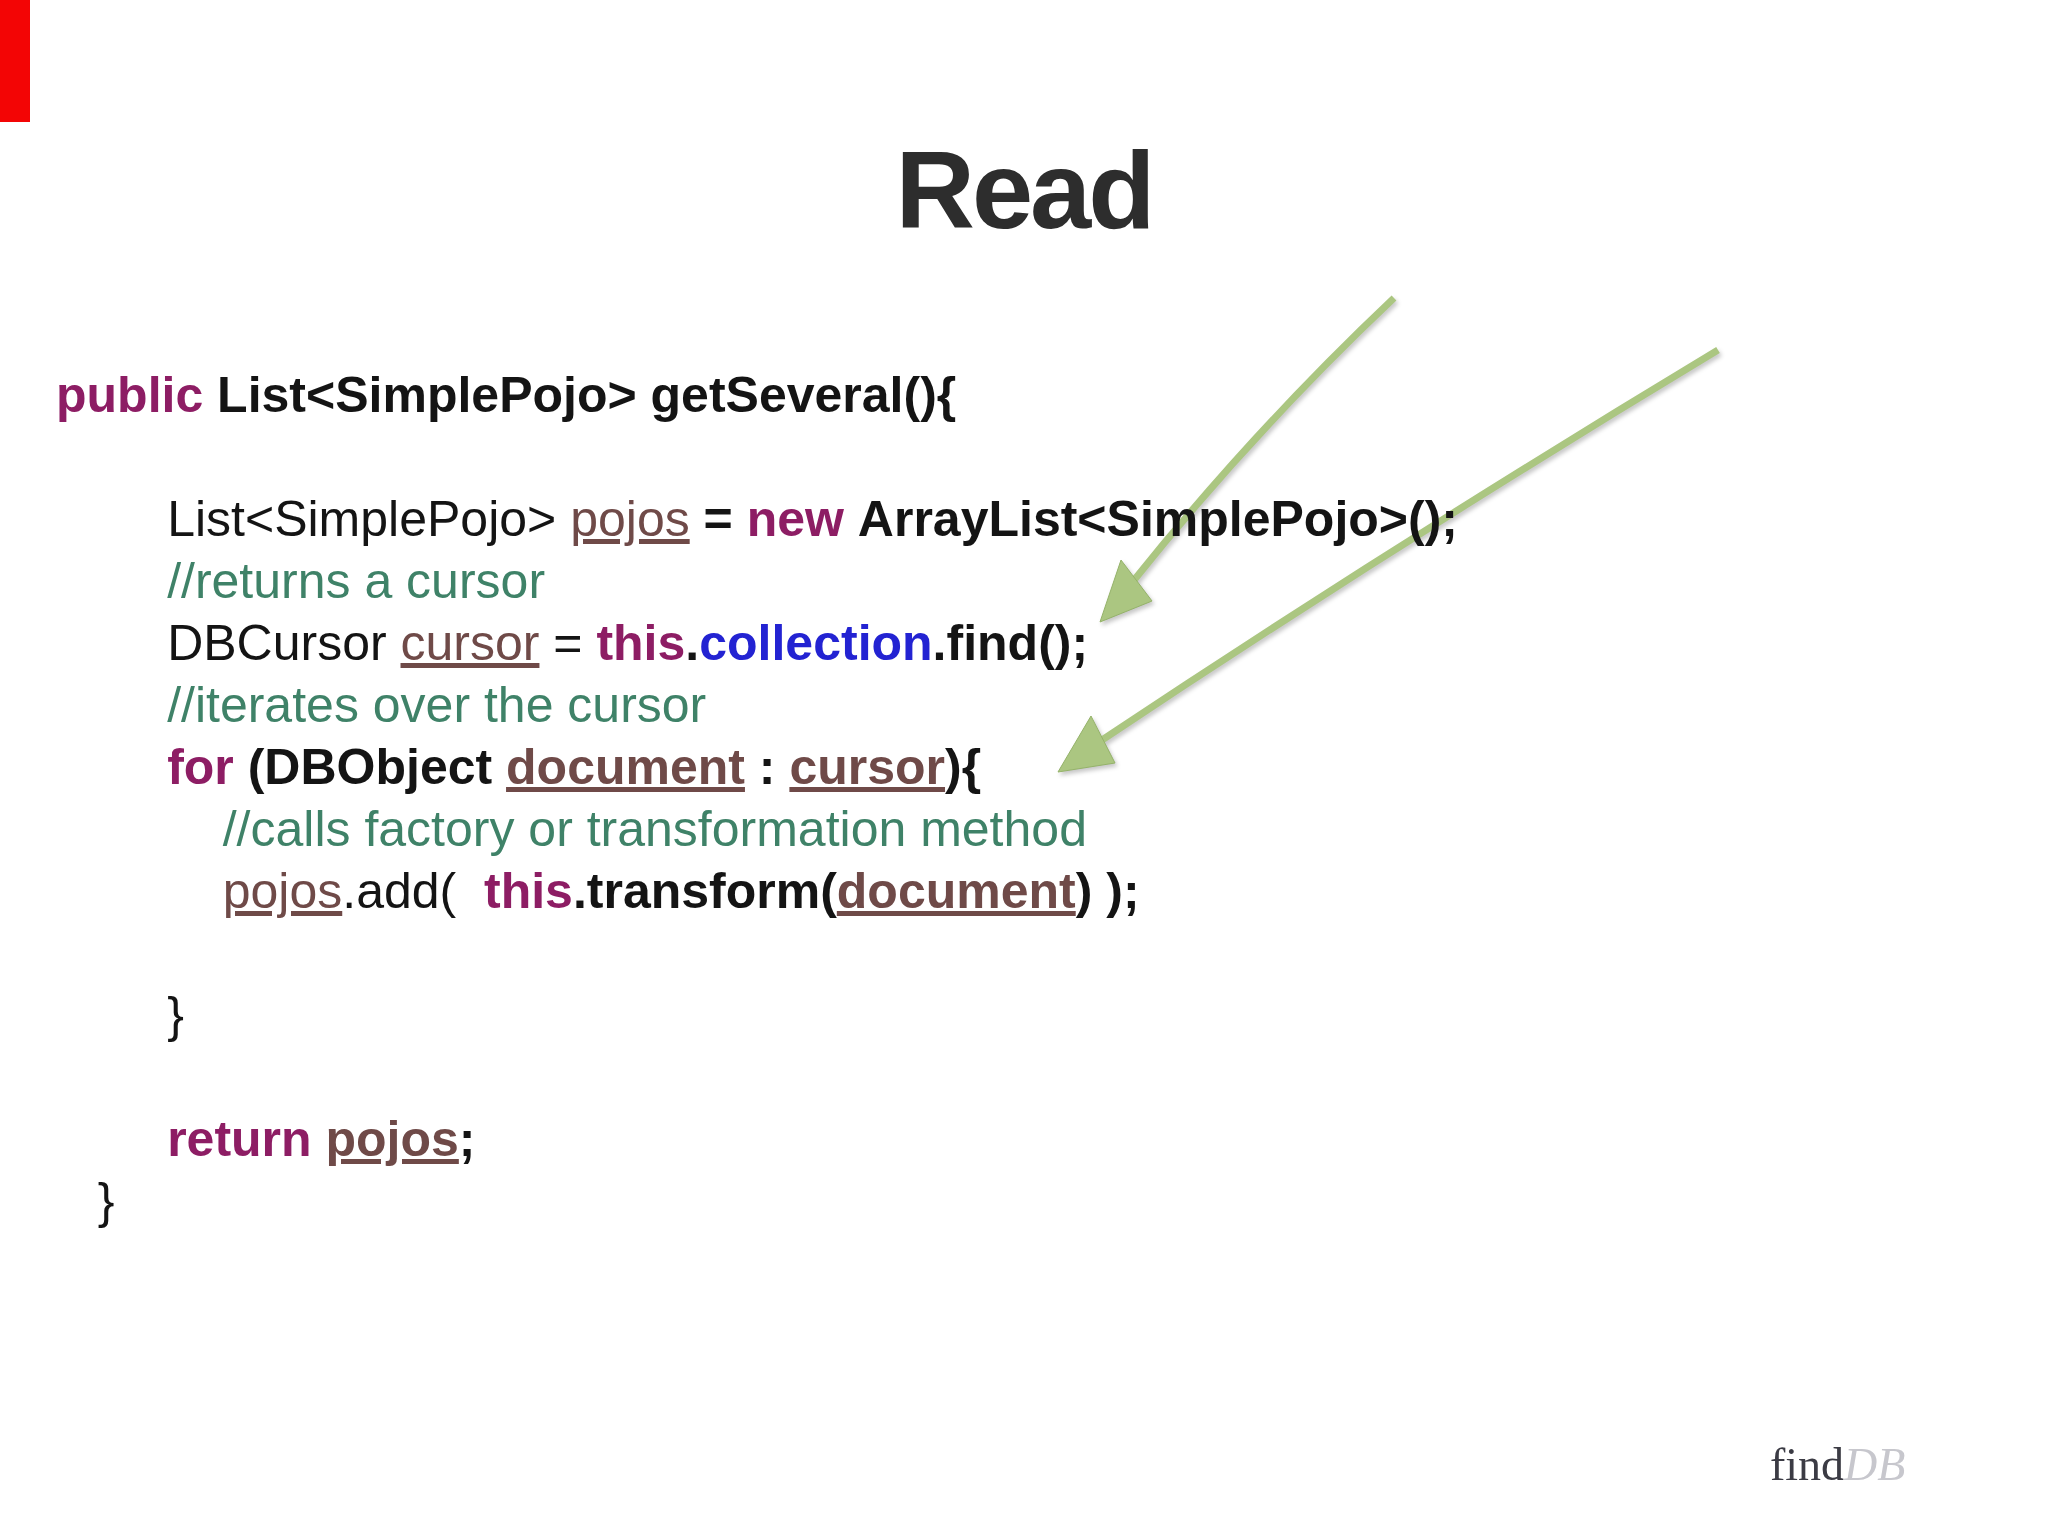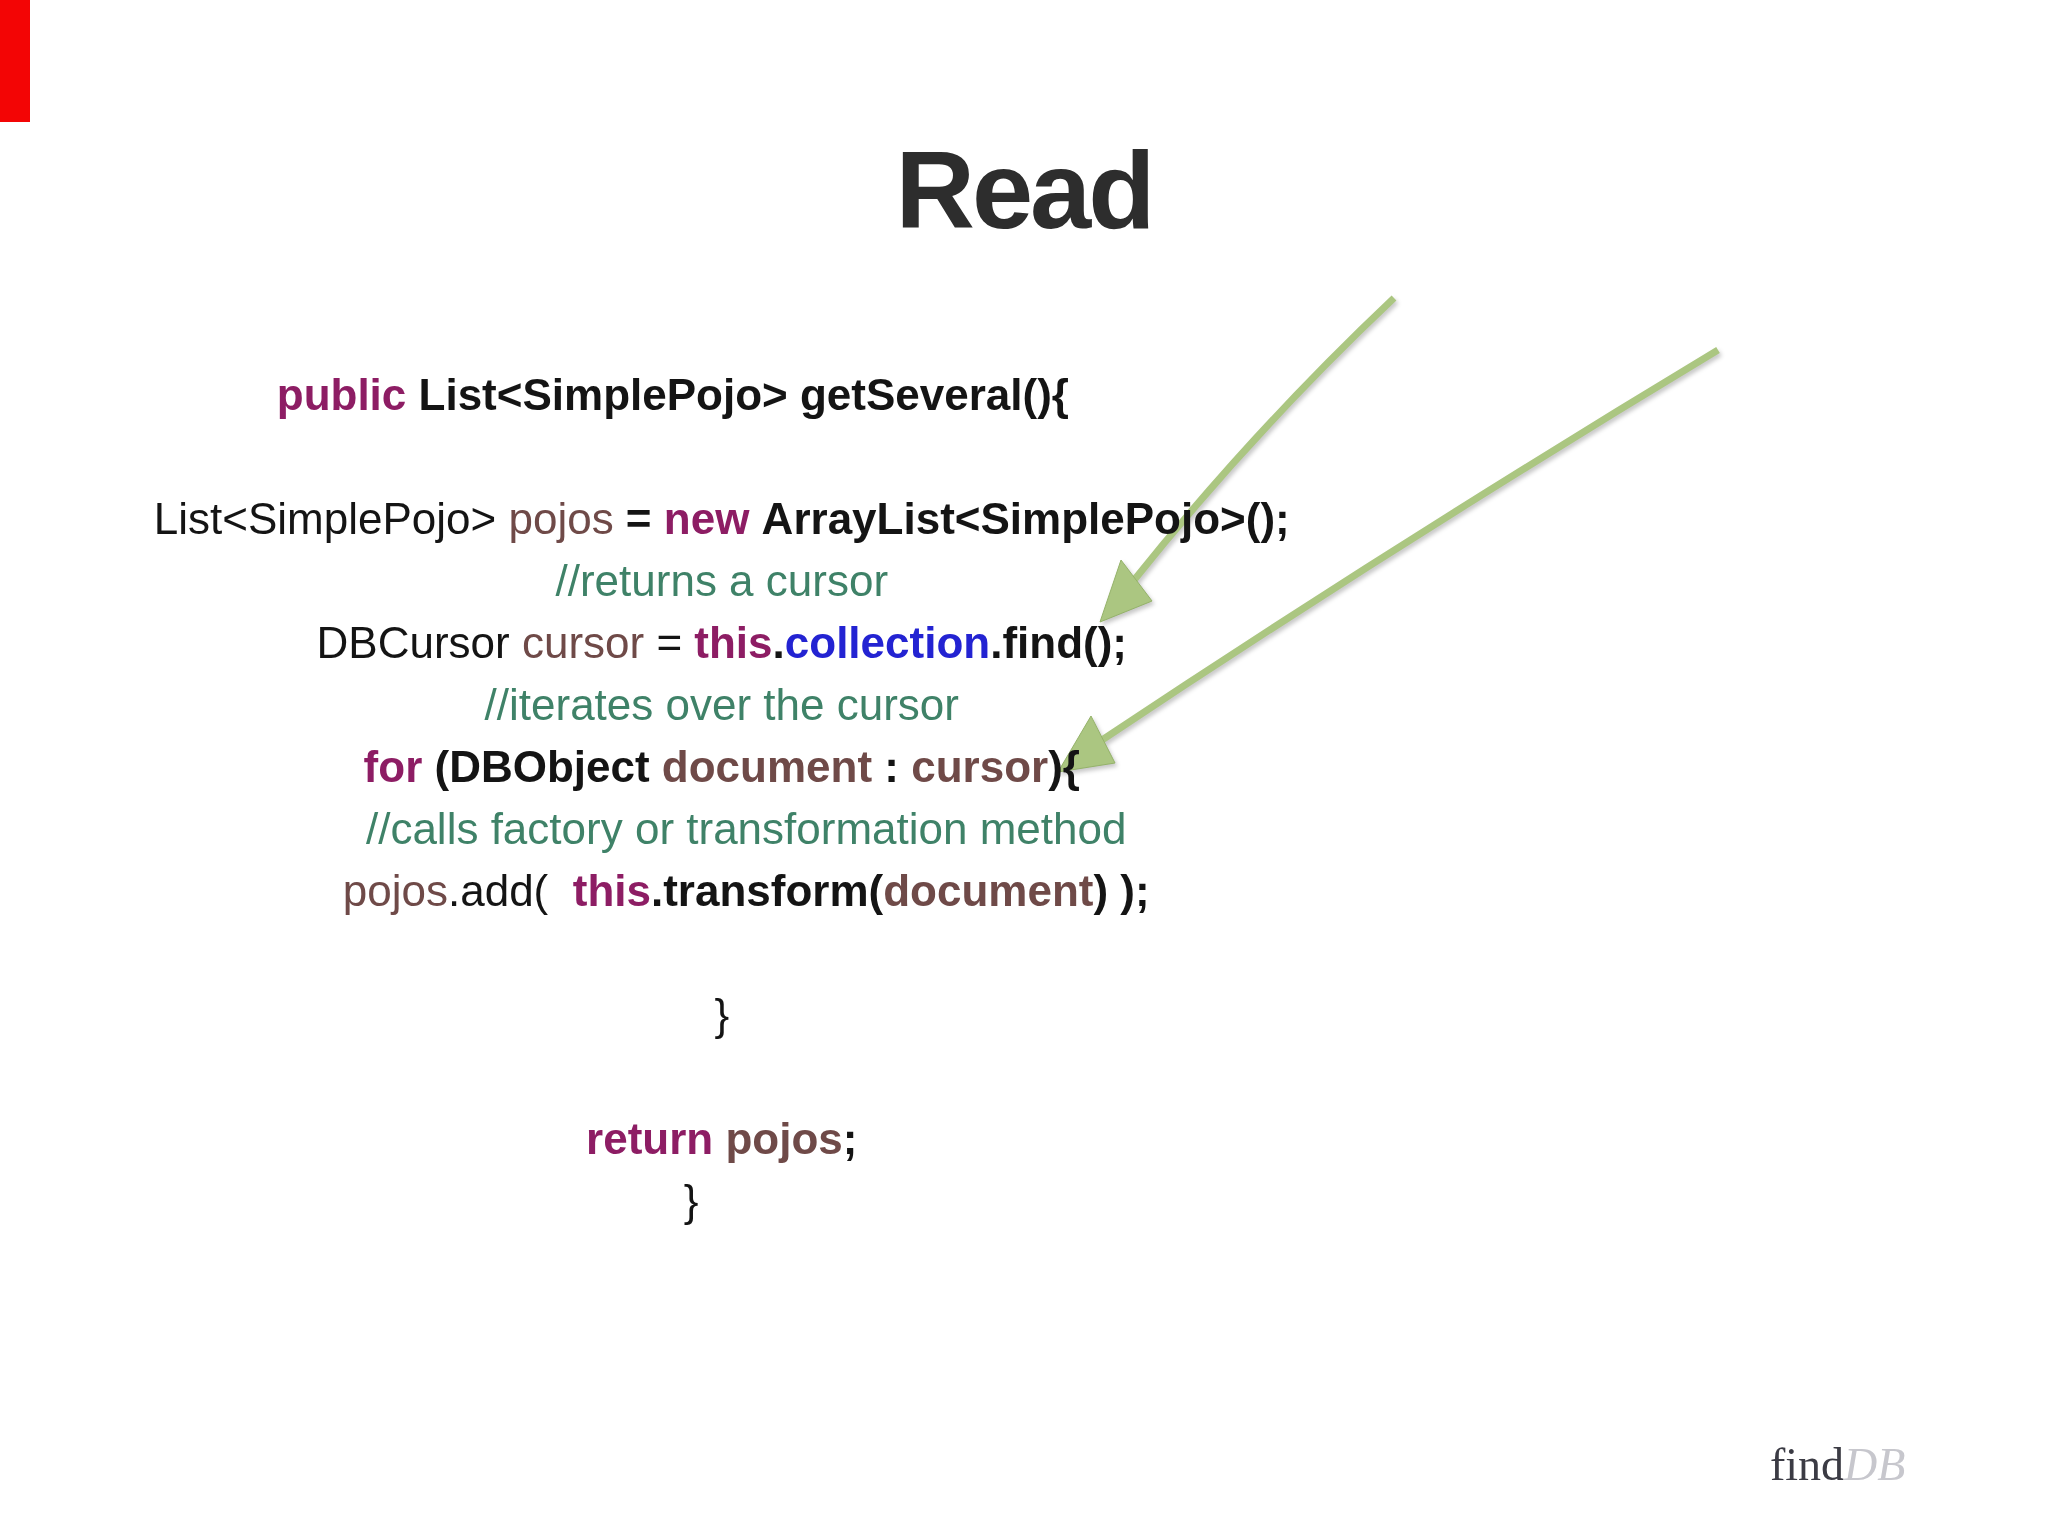--- a/index.html
+++ b/index.html
@@ -15,29 +15,28 @@
     background:var(--red_bar);
   }
   .title{
     position:absolute;left:0;top:126px;width:100%;
     text-align:center;
     font-size:110px;font-weight:bold;letter-spacing:-3px;
     color:var(--title);
   }
   .code{
     position:absolute;left:56px;top:364px;
-    font-size:44px;line-height:62px;
+    font-size:50px;line-height:62px;
     color:var(--pl);
     white-space:pre;
-    text-align:center;
   }
   .code-line{white-space:pre;}
   .b{font-weight:bold;}
   .tok-kw{color:var(--kw);}
-  .tok-id{color:var(--id);}
+  .tok-id{color:var(--id);text-decoration:underline;}
   .tok-cm{color:var(--cm);}
   .tok-fn{color:var(--fn);}
   .tok-pl{color:var(--pl);}
   .callout{
     position:absolute;left:1391px;top:218px;width:650px;height:128px;
     border-radius:20px;
     border:3px solid var(--callout_border);
     background:linear-gradient(180deg,#b7e293 0%,#95d269 38%,#6fbc42 68%,#55a42c 100%);
     box-shadow:-4px 7px 9px rgba(90,90,90,0.45), 4px 7px 9px rgba(90,90,90,0.35);
     box-sizing:border-box;

